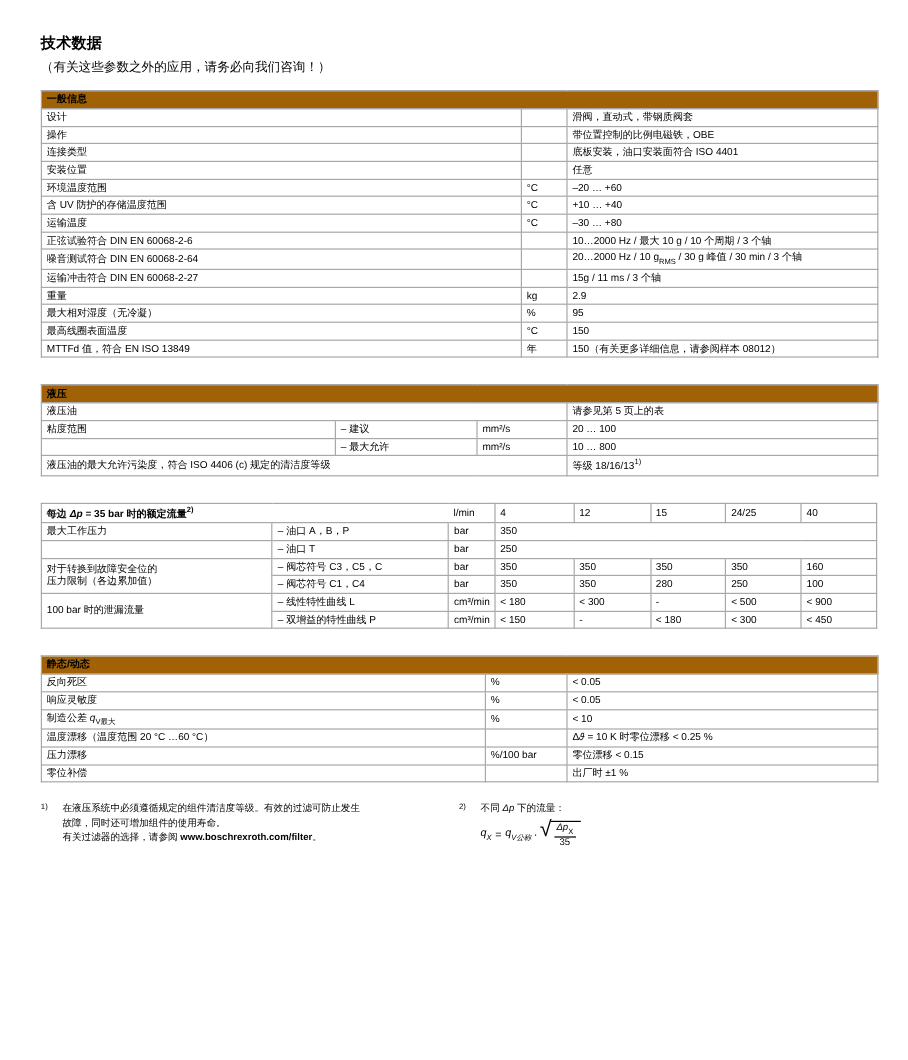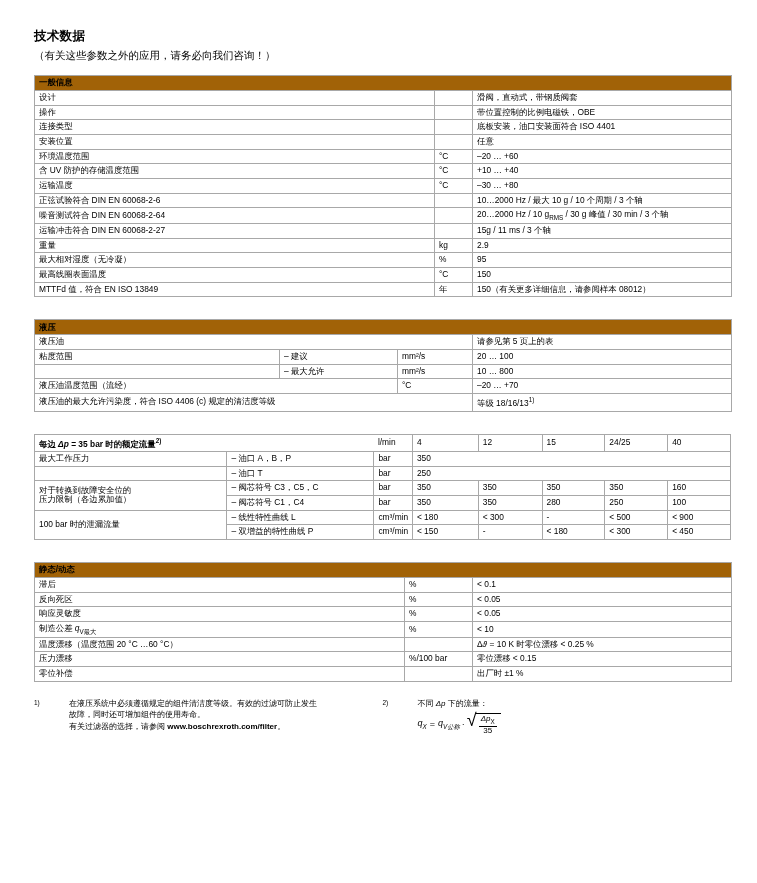--- a/index.html
+++ b/index.html
@@ -72,21 +72,21 @@
     line-height: 1.45;
   }
   .fn-col { width: 50%; display: flex; }
   .fn-mark {
     width: 18px;
     flex: 0 0 18px;
     font-size: 6.5px;
     vertical-align: super;
     padding-top: 0px;
   }
-  .fn-body { flex: 1 1 auto; margin-left: 17px; }
+  .fn-body { flex: 1 1 auto; }
   .formula {
     display: inline-flex;
     align-items: center;
     margin-top: 4px;
     font-size: 9px;
   }
   .formula .eqpart { font-style: italic; }
   .frac {
     display: inline-flex;
     flex-direction: column;
@@ -227,25 +227,20 @@
         <td class="lbl">粘度范围</td>
         <td class="sub">– 建议</td>
         <td class="unit">mm²/s</td>
         <td class="val">20 … 100</td>
       </tr>
       <tr>
         <td class="lbl"></td>
         <td class="sub">– 最大允许</td>
         <td class="unit">mm²/s</td>
         <td class="val">10 … 800</td>
-      </tr>
-      <tr>
-        <td class="lbl" colspan="2">液压油温度范围（流经）</td>
-        <td class="unit">°C</td>
-        <td class="val">–20 … +70</td>
       </tr>
       <tr>
         <td class="lbl" colspan="3">液压油的最大允许污染度，符合 ISO 4406 (c) 规定的清洁度等级</td>
         <td class="val"><span>等级 18/16/13</span><span class="sup">1)</span></td>
       </tr>
     </tbody>
   </table>
 
   <div class="spacer"></div>
 
@@ -334,25 +329,20 @@
 
   <table class="dt">
     <colgroup>
       <col style="width:370px">
       <col style="width:68px">
       <col style="width:259px">
     </colgroup>
     <tbody>
       <tr class="hdr">
         <td colspan="3">静态/动态</td>
-      </tr>
-      <tr>
-        <td class="lbl">滞后</td>
-        <td class="unit">%</td>
-        <td class="val">&lt; 0.1</td>
       </tr>
       <tr>
         <td class="lbl">反向死区</td>
         <td class="unit">%</td>
         <td class="val">&lt; 0.05</td>
       </tr>
       <tr>
         <td class="lbl">响应灵敏度</td>
         <td class="unit">%</td>
         <td class="val">&lt; 0.05</td>

